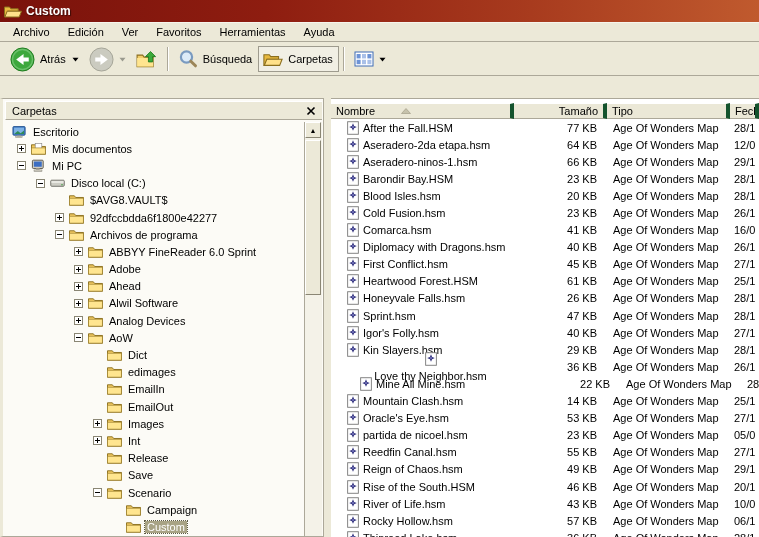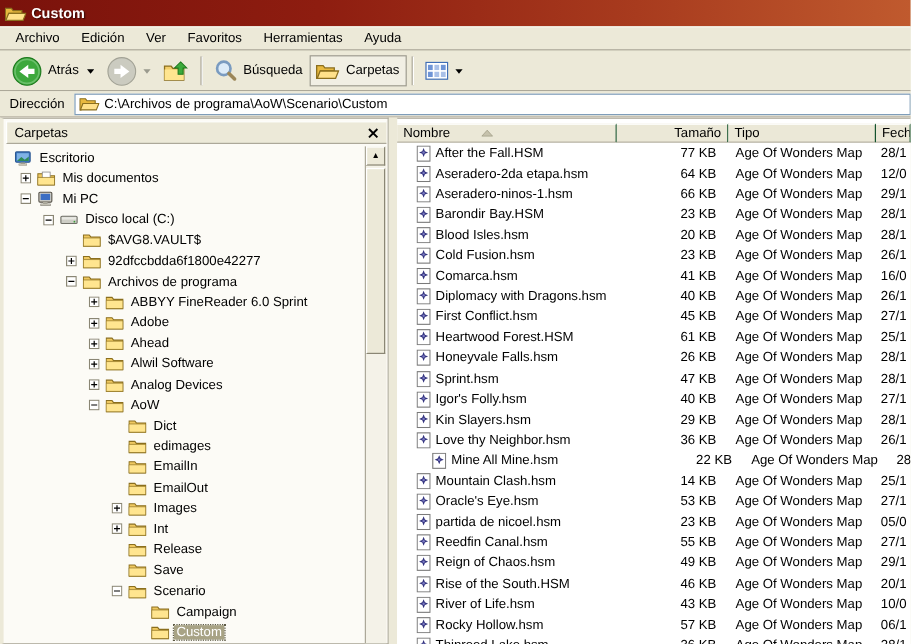--- a/index.html
+++ b/index.html
@@ -71,21 +71,21 @@
   .tree-lbl.sel{background:#A8A385;color:#fff;outline:1px dotted #5d5a45;}
   
   .vscroll{position:absolute;top:23px;right:1px;bottom:0;width:17px;background:#F4F2E8;border-left:1px solid #ACA899;}
   .vs-btn{position:absolute;left:0;top:0;width:16px;height:16px;background:#ECE9D8;border:1px solid;border-color:#fff #8a8674 #8a8674 #fff;box-sizing:border-box;display:flex;align-items:center;justify-content:center;font-size:7px;color:#000;}
   .vs-thumb{position:absolute;left:0;top:18px;width:16px;height:155px;background:#ECE9D8;border:1px solid;border-color:#fff #8a8674 #8a8674 #fff;box-sizing:border-box;}
   .splitter{position:absolute;left:324px;top:0;width:7px;height:439px;background:#ECE9D8;}
   
   .listpane{position:absolute;left:331px;top:0;width:428px;height:439px;background:#fff;border-top:1px solid #ACA899;}
   .list-header{position:absolute;left:0;top:4px;height:16px;display:flex;}
   .col-h{
-    background:#EBE8D7;border-right:1px solid #14532d;border-top:1px solid #fff;border-bottom:1px solid #ACA899;
+    background:#EBE8D7;border-right:4px solid #14532d;border-top:1px solid #fff;border-bottom:1px solid #ACA899;
     box-sizing:border-box;display:flex;align-items:center;padding:0 5px;white-space:nowrap;overflow:hidden;gap:20px;
   }
   .col-h.right{justify-content:flex-end;}
   .col-h .sort{width:10px;height:6px;margin-left:6px;}
   .rows{position:absolute;left:0;top:20px;right:0;bottom:0;overflow:hidden;background:#fff;}
   .frow{display:flex;height:17.1px;align-items:center;white-space:nowrap;}
   .fcell{box-sizing:border-box;overflow:hidden;flex:none;display:flex;align-items:center;}
   .fcell.name{padding-left:16px;gap:4px;}
   .fcell.name svg{width:12px;height:14px;flex:none;}
   .fcell.size{justify-content:flex-end;padding-right:10px;}
@@ -187,32 +187,20 @@
           </svg>
         </span>
       <span class="caret">
           <svg class="svg-i" viewBox="0 0 7 5" width="7" height="5">
             <path d="M0.5 0.8 h6 L3.5 4.4 z" fill="#000"></path>
           </svg>
         </span>
     </div>
   </div>
 
-  <div class="addressbar">
-    <span class="addr-label">Dirección</span>
-    <div class="addr-input">
-      <span class="ficon">
-          <svg class="svg-i" viewBox="0 0 18 14" width="100%" height="100%">
-            <path d="M0.5 12.5 V2.5 h5 l1.4 1.8 h7.3 v2.4 h-10.7 l-2 5.8z" fill="#E8B93F" stroke="#8B6F1E"></path>
-            <path d="M3.2 6.7 h14.3 l-2.3 5.8 H0.9 z" fill="#FFE18A" stroke="#8B6F1E"></path>
-          </svg>
-        </span>
-      <span>C:\Archivos de programa\AoW\Scenario\Custom</span>
-    </div>
-  </div>
 
   <div class="content">
 
     <div class="leftpanel">
       <div class="panel-header">
         <span>Carpetas</span>
         <span class="x">
             <svg class="svg-i" viewBox="0 0 10 10" width="10" height="10">
               <path d="M1.5 1.5 L8.5 8.5 M8.5 1.5 L1.5 8.5" stroke="#000" stroke-width="1.6"></path>
             </svg>
@@ -798,21 +786,21 @@
                   <circle cx="6.5" cy="6.5" r="1.1" fill="#7878C0"></circle>
                 </svg>
               </span>
               <span>Kin Slayers.hsm</span>
             </div>
             <div class="fcell size" style="width: 93px;">29 KB</div>
             <div class="fcell type" style="width: 123px;">Age Of Wonders Map</div>
             <div class="fcell date" style="width: 29px;">28/1</div>
           </div>
           <div class="frow">
-            <div class="fcell name" style="width: 183px;">
+            <div class="fcell name" style="width: 183px; flex-direction: column;">
               <span>
                 <svg class="svg-i" viewBox="0 0 13 15" width="12" height="14">
                   <rect x="0.7" y="0.7" width="11.6" height="13.6" fill="#fff" stroke="#7A7A7A"></rect>
                   <path d="M6.5 2.4 l1.2 2.9 2.9 1.2 -2.9 1.2 -1.2 2.9 -1.2 -2.9 -2.9 -1.2 2.9 -1.2 z" fill="#33337E"></path>
                   <circle cx="6.5" cy="6.5" r="1.1" fill="#7878C0"></circle>
                 </svg>
               </span>
               <span>Love thy Neighbor.hsm</span>
             </div>
             <div class="fcell size" style="width: 93px;">36 KB</div>

